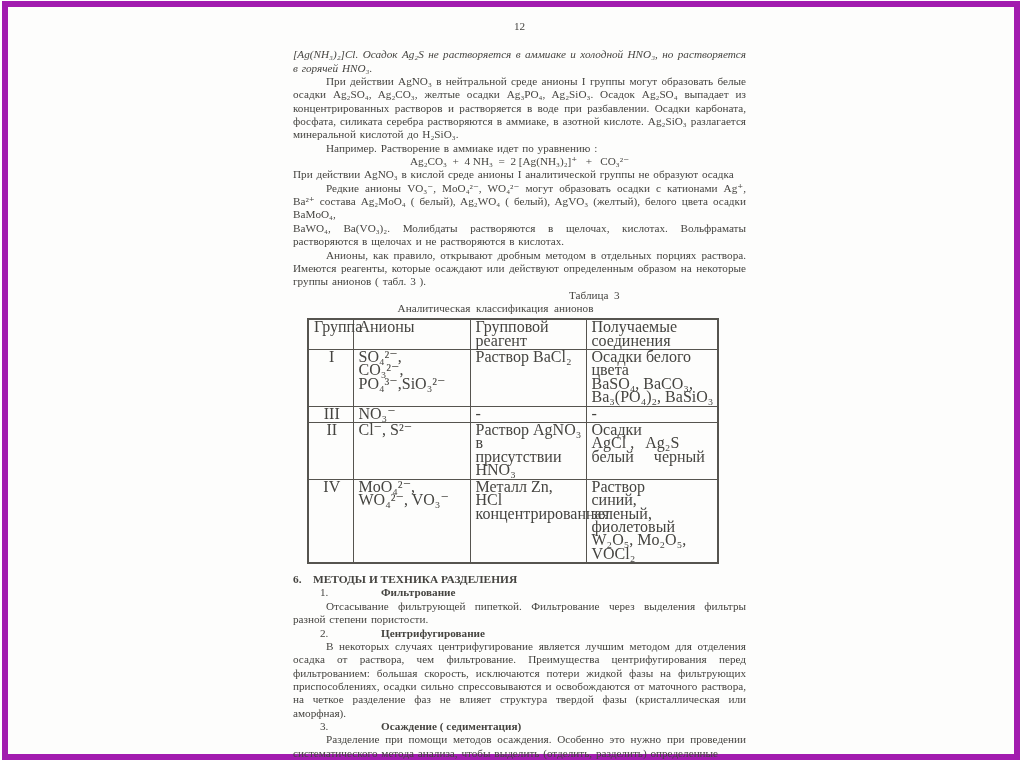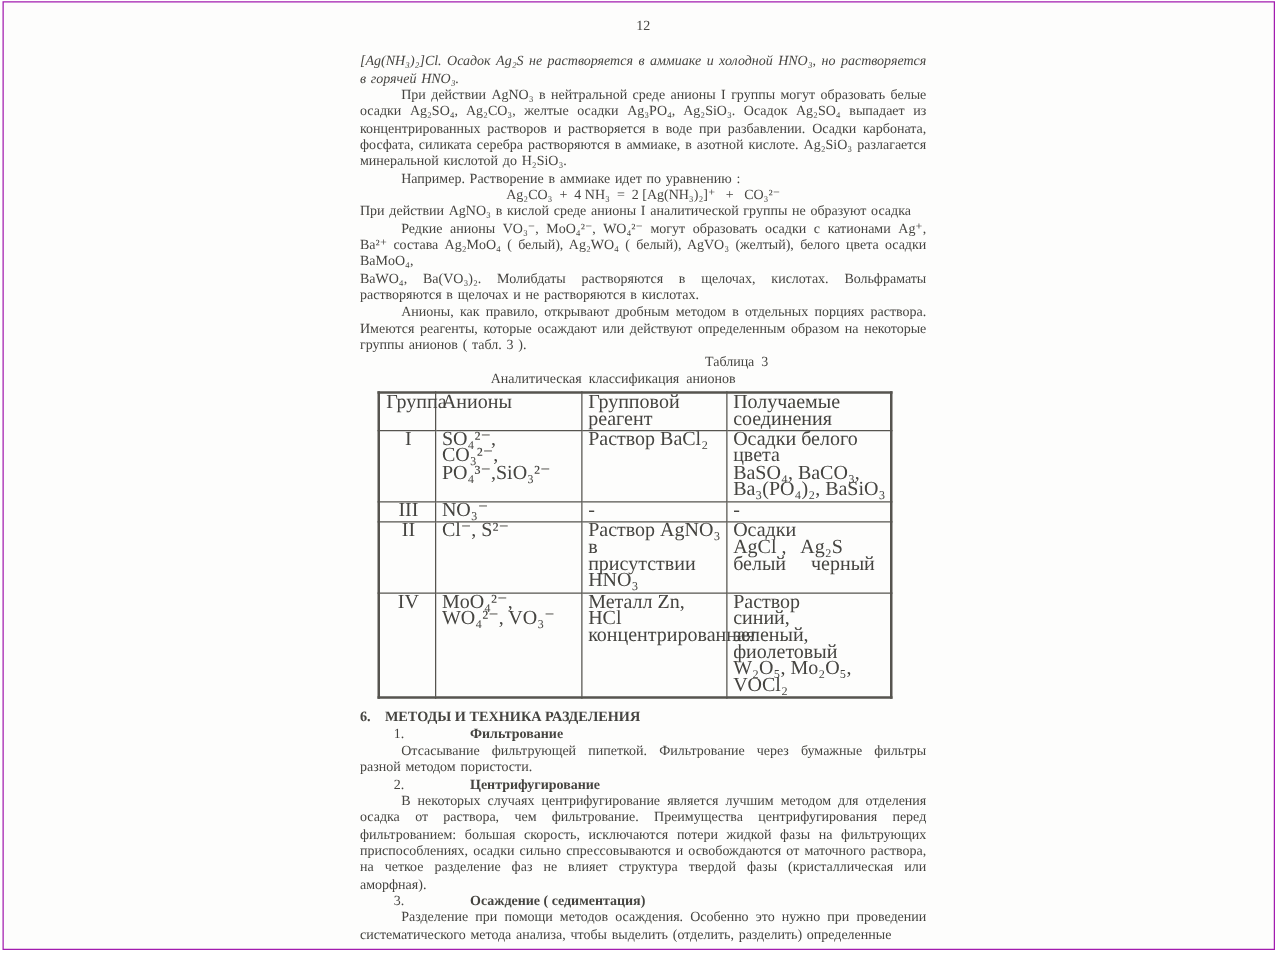--- a/index.html
+++ b/index.html
@@ -13,21 +13,21 @@
     color: #454440;
   }
   .slide {
     position: absolute;
     left: 2px;
     top: 1px;
     width: 1018px;
     height: 759px;
     box-sizing: border-box;
     background: #fdfdfc;
-    border: 1px solid #a21caf;
+    border: 6px solid #a21caf;
   }
   .doc {
     position: absolute;
     left: 285px;
     top: 6px;
     width: 453px;
     font-size: 11.2px;
     line-height: 13.35px;
   }
   .pagenum {
@@ -146,21 +146,21 @@
       </tr>
     </tbody>
       </table>
 
     <p class="h6 pre">6.    МЕТОДЫ И ТЕХНИКА РАЗДЕЛЕНИЯ</p>
 
     <div class="li">
       <span class="num">1.</span>
       <span class="label">Фильтрование</span>
     </div>
-    <p class="body indent">Отсасывание фильтрующей пипеткой. Фильтрование через бумажные фильтры разной методом пористости.</p>
+    <p class="body indent">Отсасывание фильтрующей пипеткой. Фильтрование через выделения фильтры разной степени пористости.</p>
 
     <div class="li">
       <span class="num">2.</span>
       <span class="label">Центрифугирование</span>
     </div>
     <p class="body indent">В некоторых случаях центрифугирование является лучшим методом для отделения осадка от раствора, чем фильтрование. Преимущества центрифугирования перед фильтрованием: большая скорость, исключаются потери жидкой фазы на фильтрующих приспособлениях, осадки сильно спрессовываются и освобождаются от маточного раствора, на четкое разделение фаз не влияет структура твердой фазы (кристаллическая или аморфная).</p>
 
     <div class="li">
       <span class="num">3.</span>
       <span class="label">Осаждение ( седиментация)</span>

